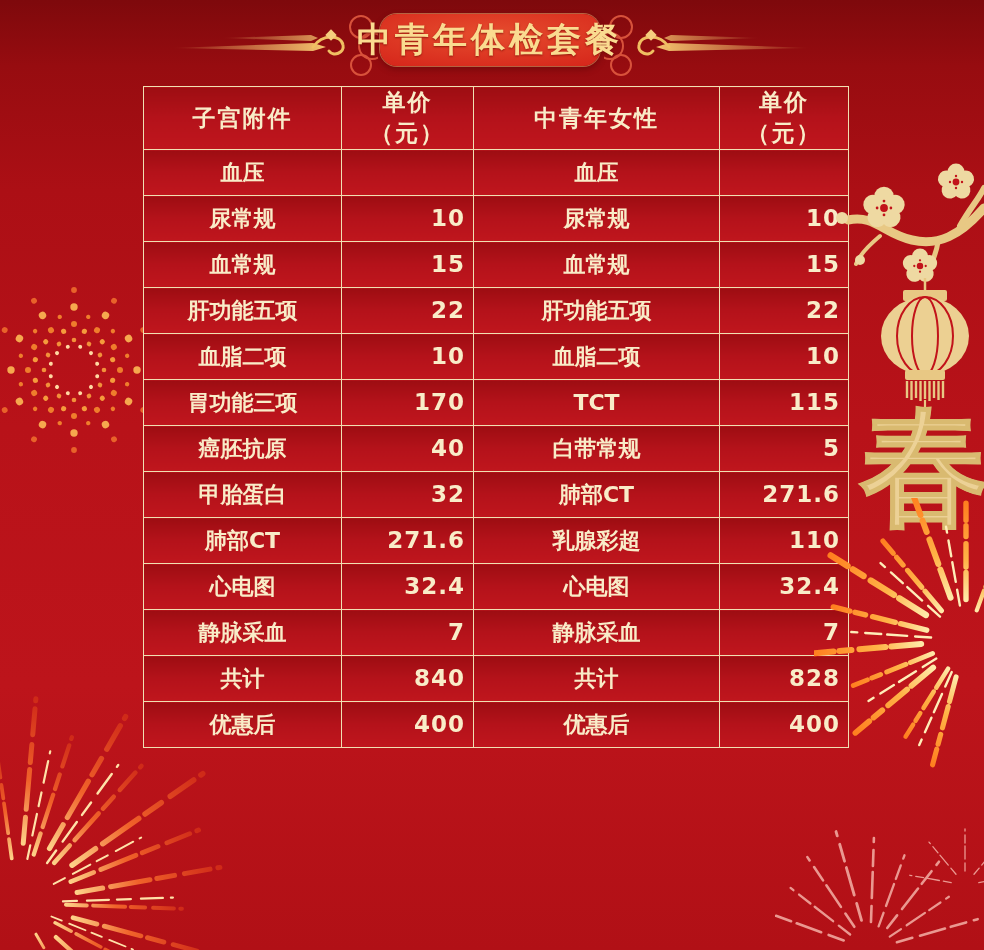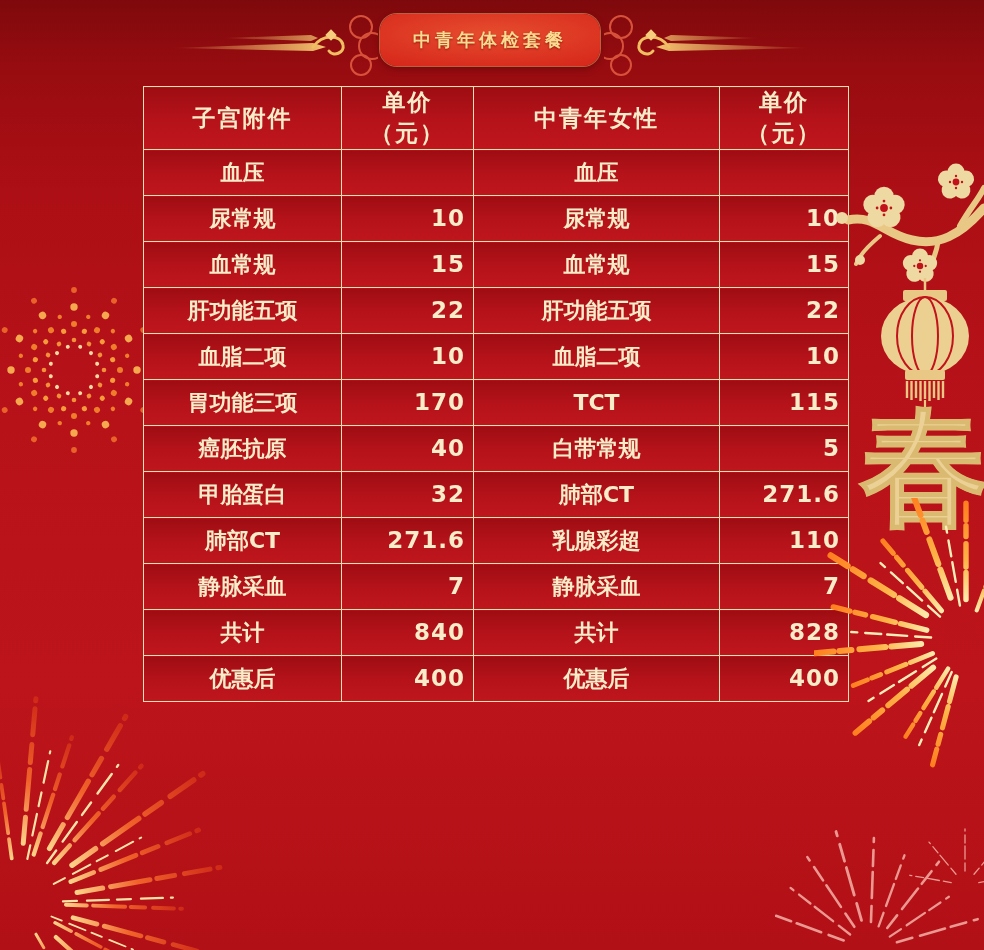--- a/index.html
+++ b/index.html
@@ -14,21 +14,21 @@
   }
   
   .banner{
     position:absolute;left:380px;top:14px;width:220px;height:52px;z-index:7;
     background:radial-gradient(ellipse 130% 120% at 50% 38%,#e64d2e 0%,#d7291c 58%,#c81d15 100%);
     border-radius:17px;
     box-shadow:0 0 0 1px rgba(250,210,130,.45),0 3px 7px rgba(70,0,0,.45);
     display:flex;align-items:center;justify-content:center;
   }
   .banner-text{
-    color:#fadb90;font-size:18px;font-weight:bold;letter-spacing:4px;
+    color:#fadb90;font-size:34px;font-weight:bold;letter-spacing:4px;
     text-shadow:0 1px 2px rgba(110,8,0,.65);white-space:nowrap;
   }
   .banner-side{position:absolute;top:6px;z-index:6;}
   .banner-side.left{left:163px;}
   .banner-side.right{left:604px;transform:scaleX(-1);}
   
   table.pkg{
     position:absolute;left:143px;top:86px;width:705px;z-index:4;
     border-collapse:collapse;table-layout:fixed;
   }
@@ -229,20 +229,26 @@
           <td><span class="item-main">肺部CT</span><span class="item-sub"></span></td>
           <td class="price">271.6</td>
         </tr>
         <tr>
           <td><span class="item-main">肺部CT</span><span class="item-sub"></span></td>
           <td class="price">271.6</td>
           <td><span class="item-main">乳腺彩超</span><span class="item-sub"></span></td>
           <td class="price">110</td>
         </tr>
         <tr>
+          <td><span class="item-main">心电图</span><span class="item-sub"></span></td>
+          <td class="price">32.4</td>
+          <td><span class="item-main">心电图</span><span class="item-sub"></span></td>
+          <td class="price">32.4</td>
+        </tr>
+        <tr>
           <td><span class="item-main">静脉采血</span><span class="item-sub"></span></td>
           <td class="price">7</td>
           <td><span class="item-main">静脉采血</span><span class="item-sub"></span></td>
           <td class="price">7</td>
         </tr>
         <tr>
           <td><span class="item-main">共计</span><span class="item-sub"></span></td>
           <td class="price">840</td>
           <td><span class="item-main">共计</span><span class="item-sub"></span></td>
           <td class="price">828</td>

